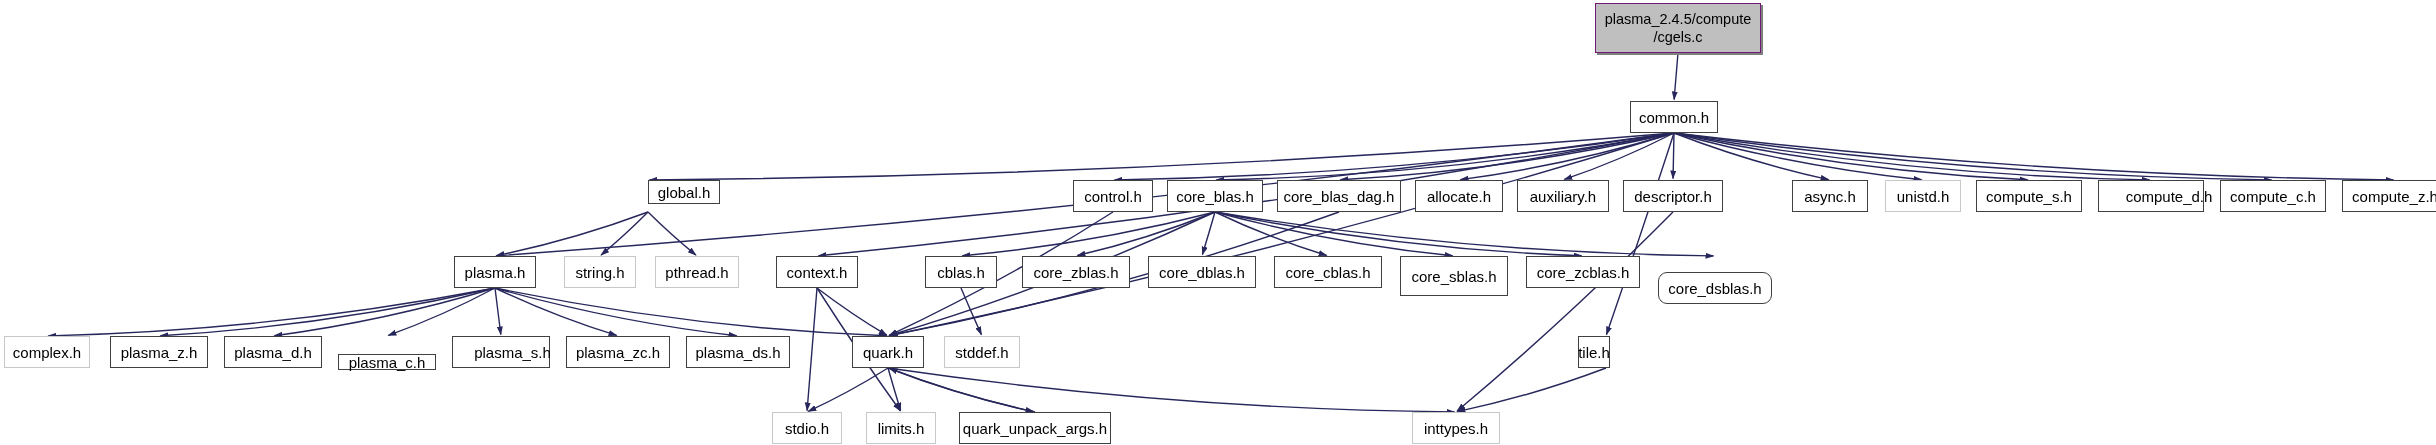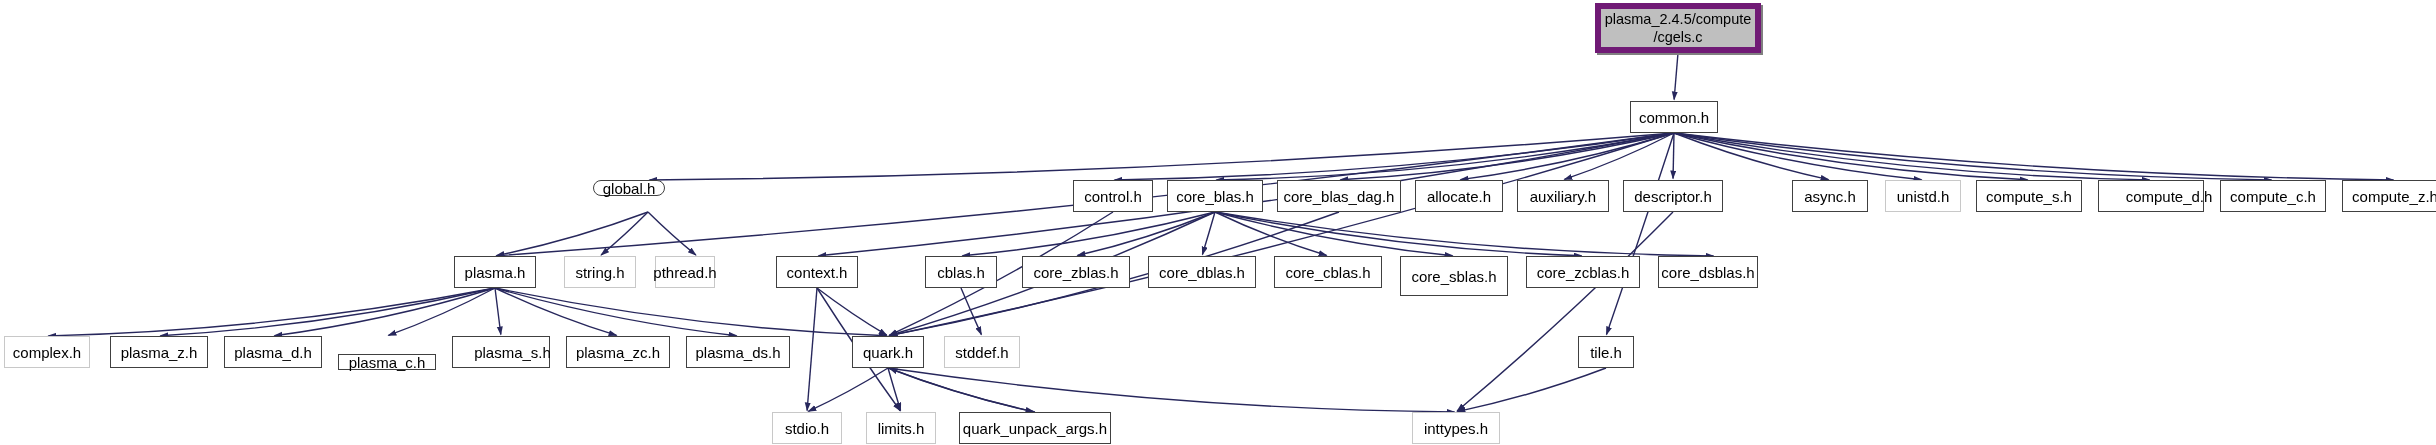--- a/index.html
+++ b/index.html
@@ -38,21 +38,21 @@
     border: 5px solid #404040;
     white-space: pre-line;
     letter-spacing: 0px;
     cursor: pointer;
   }
   .node.sys {
     border: 1px solid #c8c8c8;
   }
   .node.root {
     background: #bfbfbf;
-    border: 6px solid #701a75;
+    border: 1px solid #701a75;
     box-shadow: 2px 2px 0 0 #808080;
     font-size: 14.5px;
     line-height: 18px;
   }
   .node.hdr {
     border-width: 1px;
   }
 </style>
 </head>
 <body>
@@ -111,51 +111,51 @@
       <path d="M888,368 Q848.1590425775191,393.04400156282907 808.3180851550384,411.28400312565816" fill="none" stroke="#27275c" stroke-width="1.4" marker-end="url(#arw)"></path>
       <path d="M888,368 Q894.287490394237,389.82673671895583 900.5749807884739,410.5614734379117" fill="none" stroke="#27275c" stroke-width="1.4" marker-end="url(#arw)"></path>
       <path d="M888,368 Q960.7814958999031,395.95893754827034 1033.5629917998062,411.56987509654067" fill="none" stroke="#27275c" stroke-width="1.4" marker-end="url(#arw)"></path>
       <path d="M888,368 Q1171.2522402202624,409.26207494664004 1454.5044804405247,411.8841498932801" fill="none" stroke="#27275c" stroke-width="1.4" marker-end="url(#arw)"></path>
       <path d="M1606,368 Q1531.7196767362375,396.08889482403697 1457.4393534724752,411.5777896480739" fill="none" stroke="#27275c" stroke-width="1.4" marker-end="url(#arw)"></path>
       <path d="M1035,412 Q962.2185041000969,396.3890624517296 889.4370082001938,368.43012490345933" fill="none" stroke="#27275c" stroke-width="1.4" marker-end="url(#arw)"></path>
     </svg>
 <div class="node root" style="left: 1595px; top: 3px; width: 166px; height: 50px;">plasma_2.4.5/compute
 /cgels.c</div>
     <div class="node hdr" style="left: 1630px; top: 101px; width: 88px; height: 32px;">common.h</div>
-    <div class="node hdr" style="left: 593px; top: 180px; width: 72px; height: 16px; border-radius: 14px;">global.h</div>
+    <div class="node hdr" style="left: 648px; top: 180px; width: 72px; height: 24px;">global.h</div>
     <div class="node hdr" style="left: 1073px; top: 180px; width: 80px; height: 32px;">control.h</div>
     <div class="node hdr" style="left: 1167px; top: 180px; width: 96px; height: 32px;">core_blas.h</div>
     <div class="node hdr" style="left: 1277px; top: 180px; width: 124px; height: 32px;">core_blas_dag.h</div>
     <div class="node hdr" style="left: 1415px; top: 180px; width: 88px; height: 32px; text-align: center;">allocate.h</div>
     <div class="node hdr" style="left: 1517px; top: 180px; width: 92px; height: 32px;">auxiliary.h</div>
     <div class="node hdr" style="left: 1623px; top: 180px; width: 100px; height: 32px;">descriptor.h</div>
     <div class="node hdr" style="left: 1792px; top: 180px; width: 76px; height: 32px;">async.h</div>
     <div class="node sys" style="left: 1885px; top: 180px; width: 76px; height: 32px;">unistd.h</div>
     <div class="node hdr" style="left: 1976px; top: 180px; width: 106px; height: 32px;">compute_s.h</div>
     <div class="node hdr" style="left: 2098px; top: 180px; width: 106px; height: 32px; padding-left: 36px;">compute_d.h</div>
     <div class="node hdr" style="left: 2220px; top: 180px; width: 106px; height: 32px;">compute_c.h</div>
     <div class="node hdr" style="left: 2342px; top: 180px; width: 106px; height: 32px;">compute_z.h</div>
     <div class="node hdr" style="left: 454px; top: 256px; width: 82px; height: 32px;">plasma.h</div>
     <div class="node sys" style="left: 564px; top: 256px; width: 72px; height: 32px;">string.h</div>
-    <div class="node sys" style="left: 655px; top: 256px; width: 60px; height: 32px;">pthread.h</div>
+    <div class="node sys" style="left: 655px; top: 256px; width: 84px; height: 32px;">pthread.h</div>
     <div class="node hdr" style="left: 776px; top: 256px; width: 82px; height: 32px;">context.h</div>
     <div class="node hdr" style="left: 925px; top: 256px; width: 72px; height: 32px;">cblas.h</div>
     <div class="node hdr" style="left: 1022px; top: 256px; width: 108px; height: 32px;">core_zblas.h</div>
     <div class="node hdr" style="left: 1148px; top: 256px; width: 108px; height: 32px;">core_dblas.h</div>
     <div class="node hdr" style="left: 1274px; top: 256px; width: 108px; height: 32px;">core_cblas.h</div>
     <div class="node hdr" style="left: 1400px; top: 256px; width: 108px; height: 40px;">core_sblas.h</div>
     <div class="node hdr" style="left: 1526px; top: 256px; width: 114px; height: 32px;">core_zcblas.h</div>
-    <div class="node hdr" style="left: 1658px; top: 256px; width: 100px; height: 32px;">core_dsblas.h</div>
+    <div class="node hdr" style="left: 1658px; top: 272px; width: 114px; height: 32px; border-radius: 9px;">core_dsblas.h</div>
     <div class="node sys" style="left: 4px; top: 336px; width: 86px; height: 32px;">complex.h</div>
     <div class="node hdr" style="left: 110px; top: 336px; width: 98px; height: 32px; text-align: center;">plasma_z.h</div>
     <div class="node hdr" style="left: 224px; top: 336px; width: 98px; height: 32px;">plasma_d.h</div>
     <div class="node hdr" style="left: 338px; top: 336px; width: 98px; height: 16px; margin-top: 18px;">plasma_c.h</div>
     <div class="node hdr" style="left: 452px; top: 336px; width: 98px; height: 32px; padding-left: 23px;">plasma_s.h</div>
     <div class="node hdr" style="left: 566px; top: 336px; width: 104px; height: 32px;">plasma_zc.h</div>
     <div class="node hdr" style="left: 686px; top: 336px; width: 104px; height: 32px;">plasma_ds.h</div>
     <div class="node hdr" style="left: 852px; top: 336px; width: 72px; height: 32px;">quark.h</div>
     <div class="node sys" style="left: 944px; top: 336px; width: 76px; height: 32px;">stddef.h</div>
-    <div class="node hdr" style="left: 1578px; top: 336px; width: 56px; height: 32px;">tile.h</div>
+    <div class="node hdr" style="left: 1578px; top: 336px; width: 32px; height: 32px;">tile.h</div>
     <div class="node sys" style="left: 772px; top: 412px; width: 70px; height: 32px;">stdio.h</div>
     <div class="node sys" style="left: 866px; top: 412px; width: 70px; height: 32px;">limits.h</div>
     <div class="node hdr" style="left: 959px; top: 412px; width: 152px; height: 32px;">quark_unpack_args.h</div>
     <div class="node sys" style="left: 1412px; top: 412px; width: 88px; height: 32px;">inttypes.h</div>
   </div>
 
 </body></html>

